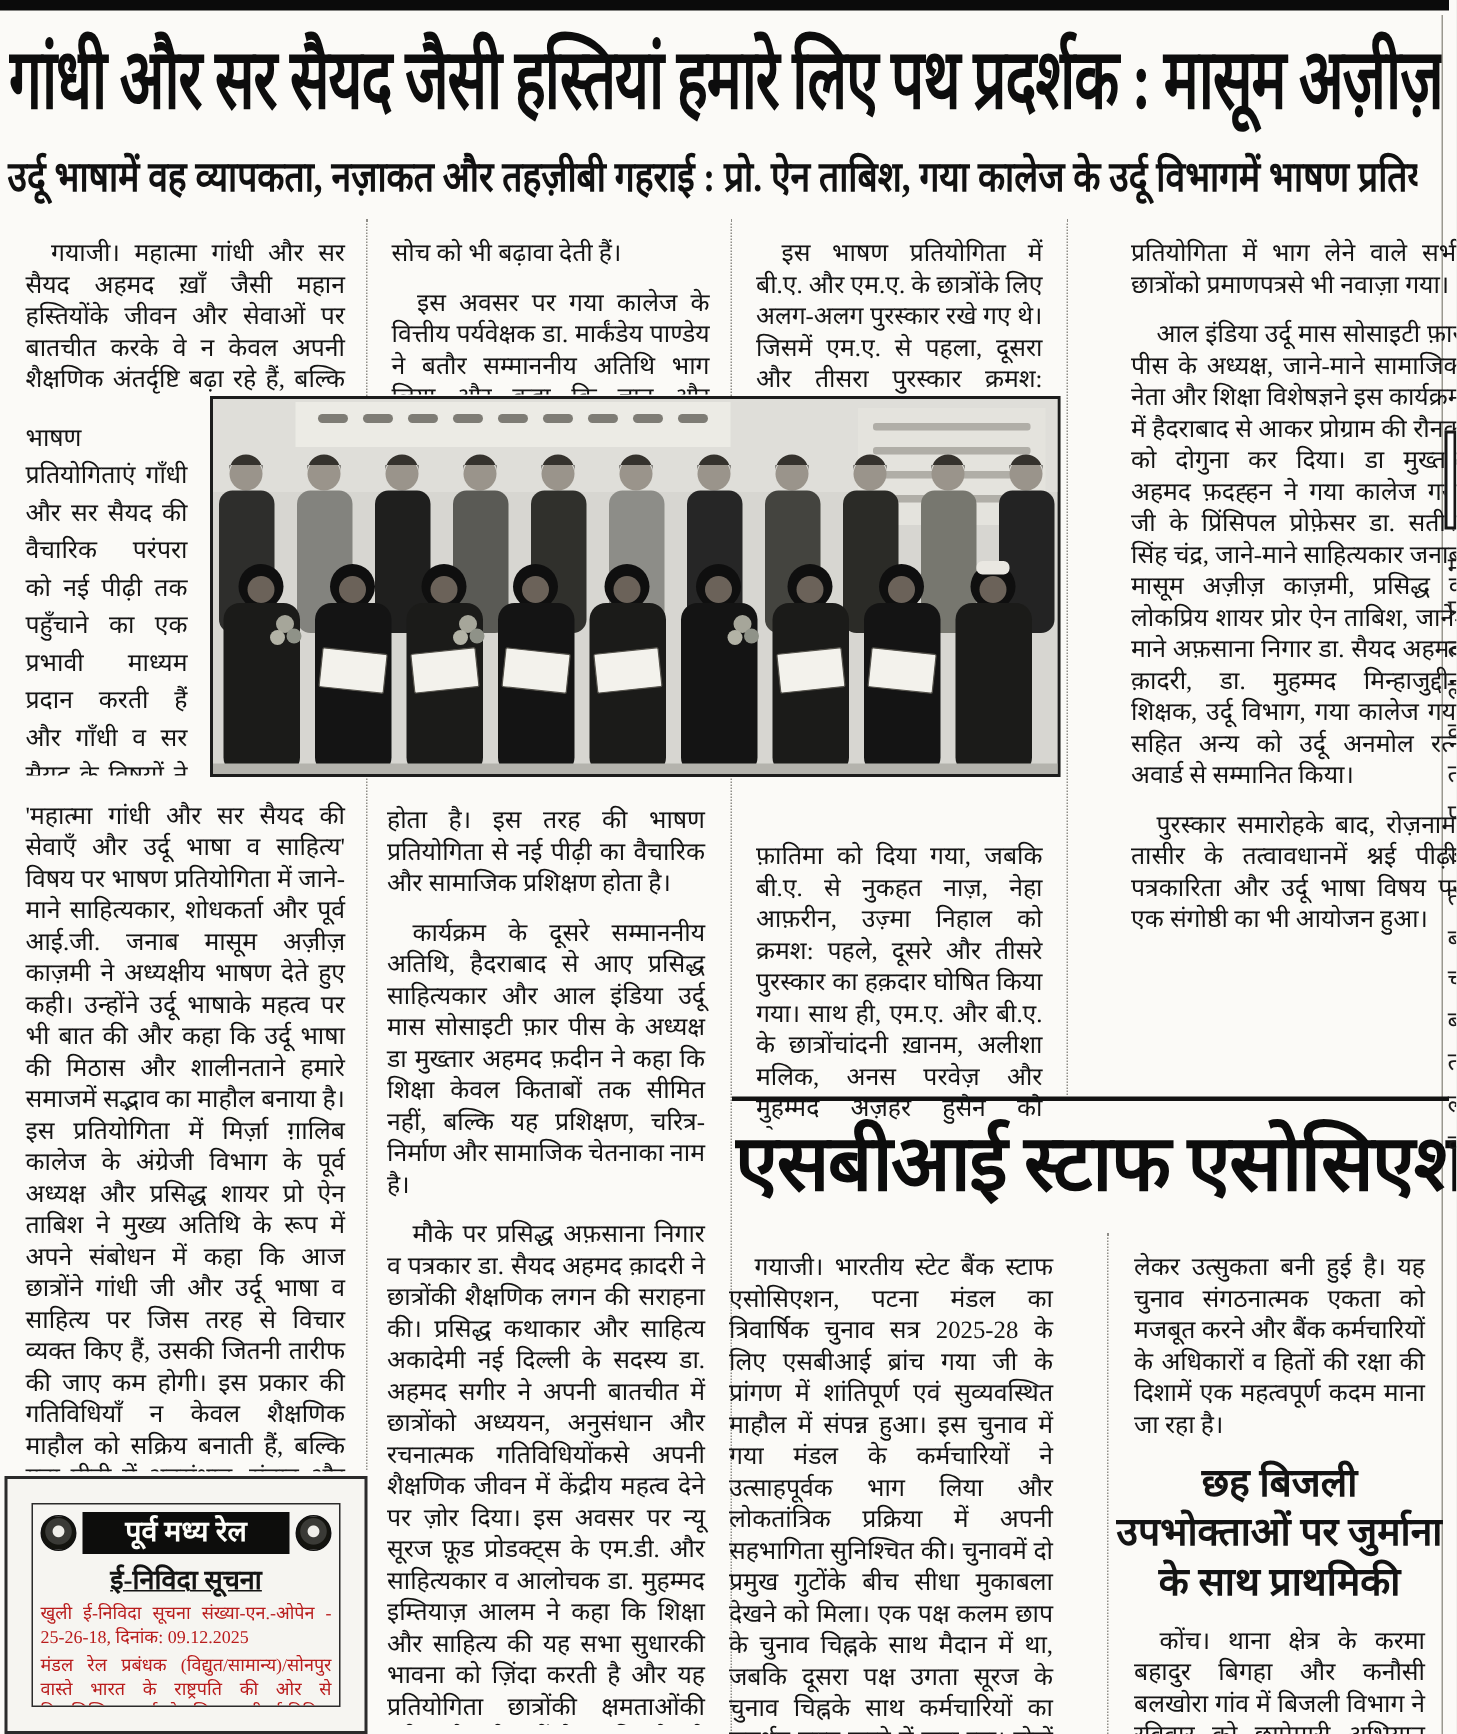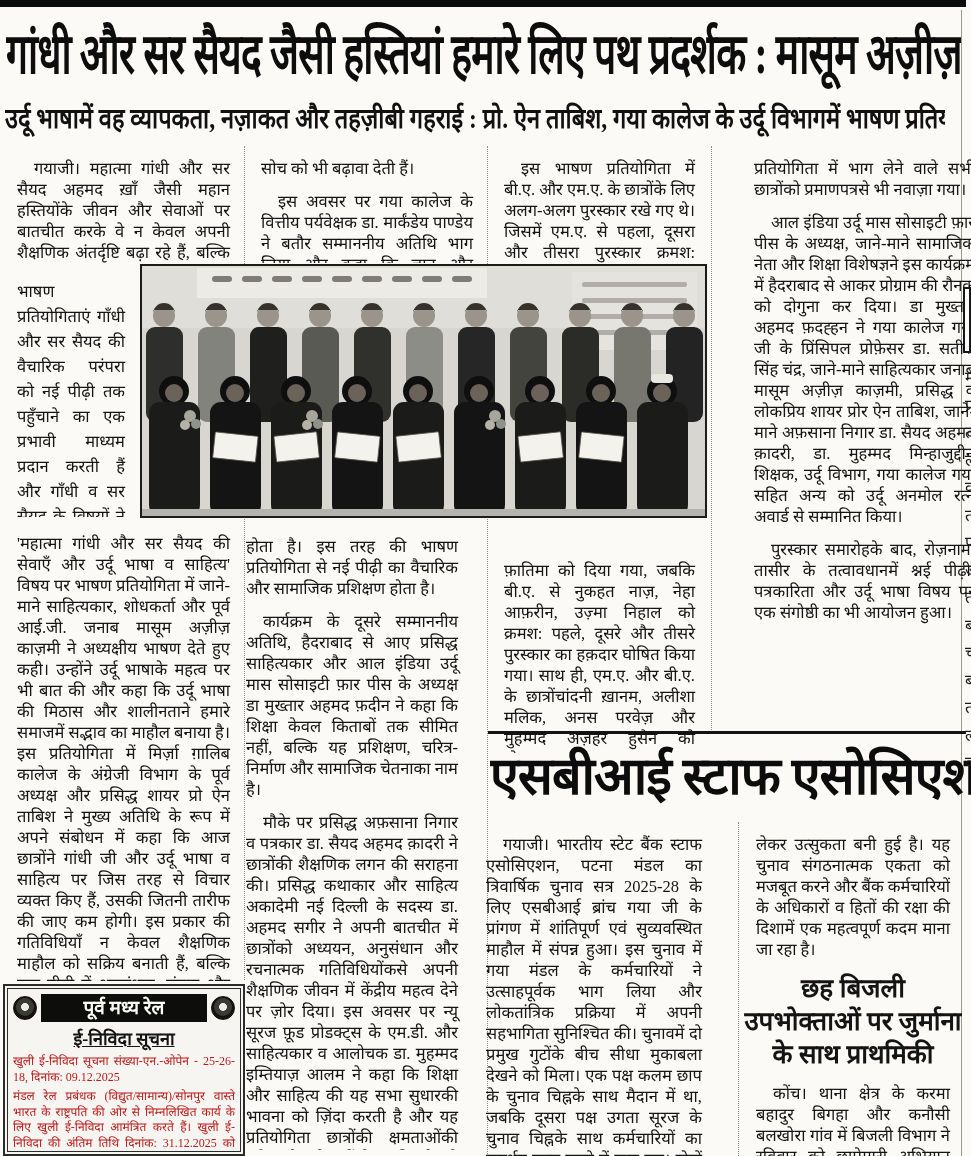--- a/index.html
+++ b/index.html
@@ -28,21 +28,21 @@
   .vrule{width:0;border-left:1px dotted #8f8d88;}
   .hrule{background:#131313;}
   
   #photo{left:140px;top:264px;width:567px;height:254px;border:2px solid #1c1c1c;background:#d6d5d0;}
   
   #sbi-headline{left:490px;top:737px;width:481px;height:82px;line-height:80px;
     font-size:52px;font-weight:700;letter-spacing:-1px;color:#0c0c0c;}
   #sbi-sub{font-size:26px;line-height:33px;font-weight:700;text-align:center;
     margin:7px 0 6px 0;text-indent:0;}
   
-  #ad{left:3px;top:984px;width:242px;height:172px;border:2px solid #2b2b2b;padding:2px;background:#f6f5f1;}
+  #ad{left:3px;top:984px;width:242px;height:172px;border:2px solid #2b2b2b;padding:16px;background:#f6f5f1;}
   #ad-inner{border:1px solid #2b2b2b;height:100%;padding:3px 5px;overflow:hidden;}
   #ad-header{display:flex;align-items:center;gap:4px;height:32px;}
   .emblem{width:24px;height:24px;border-radius:50%;flex:0 0 24px;
     background:radial-gradient(circle at 50% 45%, #efeee9 0 22%, #3a3a36 26% 52%, #14140f 56% 100%);
     border:1px solid #111;}
   #ad-brand-bar{flex:1;background:#0d0d0c;color:#fdfdf8;text-align:center;
     font-weight:700;font-size:19px;line-height:28px;height:28px;overflow:hidden;white-space:nowrap;}
   #ad-title{text-align:center;font-size:18px;font-weight:700;text-decoration:underline;
     margin:2px 0 4px 0;}
   .ad-small{font-size:12px;line-height:15.5px;color:#b91c1c;text-align:justify;
@@ -79,21 +79,21 @@
     <p>भाषण प्रतियोगिताएं गाँधी और सर सैयद की वैचारिक परंपरा को नई पीढ़ी तक पहुँचाने का एक प्रभावी माध्यम प्रदान करती हैं और गाँधी व सर सैयद के विषयों ने छात्रों में वैचारिक ऊर्जा और उत्साह पैदा किया। यह बात गया कालेज में आयोजित</p>
   </div>
   <div class="abs colseg" style="left:5px;top:521px;width:237px;height:460px;">
     <p>'महात्मा गांधी और सर सैयद की सेवाएँ और उर्दू भाषा व साहित्य' विषय पर भाषण प्रतियोगिता में जाने-माने साहित्यकार, शोधकर्ता और पूर्व आई.जी. जनाब मासूम अज़ीज़ काज़मी ने अध्यक्षीय भाषण देते हुए कही। उन्होंने उर्दू भाषाके महत्व पर भी बात की और कहा कि उर्दू भाषा की मिठास और शालीनताने हमारे समाजमें सद्भाव का माहौल बनाया है।इस प्रतियोगिता में मिर्ज़ा ग़ालिब कालेज के अंग्रेजी विभाग के पूर्व अध्यक्ष और प्रसिद्ध शायर प्रो ऐन ताबिश ने मुख्य अतिथि के रूप में अपने संबोधन में कहा कि आज छात्रोंने गांधी जी और उर्दू भाषा व साहित्य पर जिस तरह से विचार व्यक्त किए हैं, उसकी जितनी तारीफ की जाए कम होगी। इस प्रकार की गतिविधियाँ न केवल शैक्षणिक माहौल को सक्रिय बनाती हैं, बल्कि युवा पीढ़ी में अनुसंधान, संवाद और रचनात्मक</p>
   </div>
 
   <div class="abs colseg" style="left:249px;top:146px;width:236px;height:117px;">
     <p>सोच को भी बढ़ावा देती हैं।</p>
     <p class="ind">इस अवसर पर गया कालेज के वित्तीय पर्यवेक्षक डा. मार्कंडेय पाण्डेय ने बतौर सम्माननीय अतिथि भाग लिया और कहा कि ज्ञान और प्रशिक्षण साथ-साथ चलते हैं। एक सभ्य समाज इन्हीं दोनों स्तंभों पर क़ायम</p>
   </div>
-  <div class="abs colseg" style="left:234px;top:524px;width:236px;height:626px;">
+  <div class="abs colseg" style="left:246px;top:524px;width:236px;height:626px;">
     <p>होता है। इस तरह की भाषण प्रतियोगिता से नई पीढ़ी का वैचारिक और सामाजिक प्रशिक्षण होता है।</p>
     <p class="ind">कार्यक्रम के दूसरे सम्माननीय अतिथि, हैदराबाद से आए प्रसिद्ध साहित्यकार और आल इंडिया उर्दू मास सोसाइटी फ़ार पीस के अध्यक्ष डा मुख्तार अहमद फ़दीन ने कहा कि शिक्षा केवल किताबों तक सीमित नहीं, बल्कि यह प्रशिक्षण, चरित्र-निर्माण और सामाजिक चेतनाका नाम है।</p>
     <p class="ind">मौके पर प्रसिद्ध अफ़साना निगार व पत्रकार डा. सैयद अहमद क़ादरी ने छात्रोंकी शैक्षणिक लगन की सराहना की। प्रसिद्ध कथाकार और साहित्य अकादेमी नई दिल्ली के सदस्य डा. अहमद सगीर ने अपनी बातचीत में छात्रोंको अध्ययन, अनुसंधान और रचनात्मक गतिविधियोंकसे अपनी शैक्षणिक जीवन में केंद्रीय महत्व देने पर ज़ोर दिया। इस अवसर पर न्यू सूरज फ़ूड प्रोडक्ट्स के एम.डी. और साहित्यकार व आलोचक डा. मुहम्मद इम्तियाज़ आलम ने कहा कि शिक्षा और साहित्य की यह सभा सुधारकी भावना को ज़िंदा करती है और यह प्रतियोगिता छात्रोंकी क्षमताओंकी परीक्षा है, जो उन्हें नेतृत्वकी ओर ले जाएगी। सासराम से आए डा ए.के. अलवीने बच्चोंको नसीहत करते हुए कहा कि आप महान हस्तियों की जीवनी पढ़ें और उनसे सीखें।</p>
   </div>
 
   <div class="abs colseg" style="left:492px;top:146px;width:215px;height:117px;">
     <p class="ind">इस भाषण प्रतियोगिता में बी.ए. और एम.ए. के छात्रोंके लिए अलग-अलग पुरस्कार रखे गए थे। जिसमें एम.ए. से पहला, दूसरा और तीसरा पुरस्कार क्रमश: मुहम्मद शमीम अहमद, माहिरह ख़ातून और क़शफ़ी</p>
   </div>
   <div class="abs colseg" style="left:492px;top:548px;width:215px;height:205px;">
     <p>फ़ातिमा को दिया गया, जबकि बी.ए. से नुकहत नाज़, नेहा आफ़रीन, उज़्मा निहाल को क्रमश: पहले, दूसरे और तीसरे पुरस्कार का हक़दार घोषित किया गया। साथ ही, एम.ए. और बी.ए. के छात्रोंचांदनी ख़ानम, अलीशा मलिक, अनस परवेज़ और मुहम्मद अज़हर हुसैन को प्रोत्साहन पुरस्कार का हक़दार क़रार दिया गया। इस</p>

